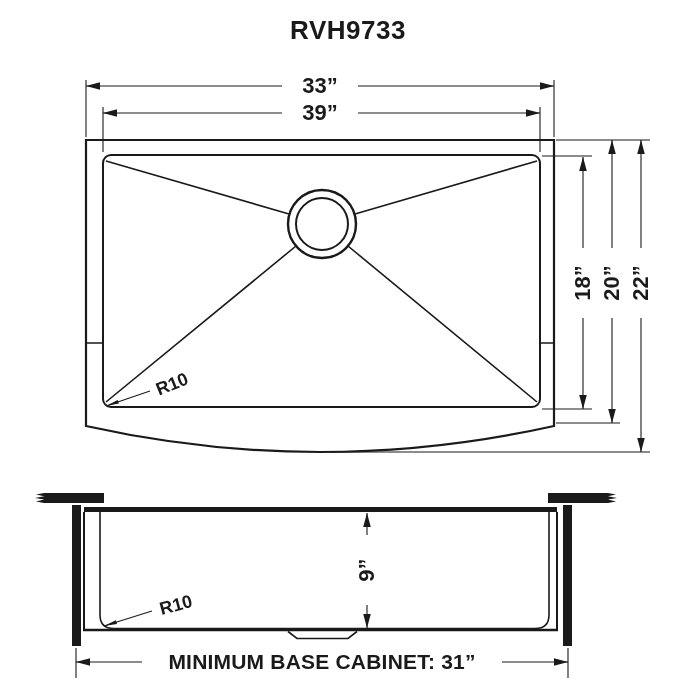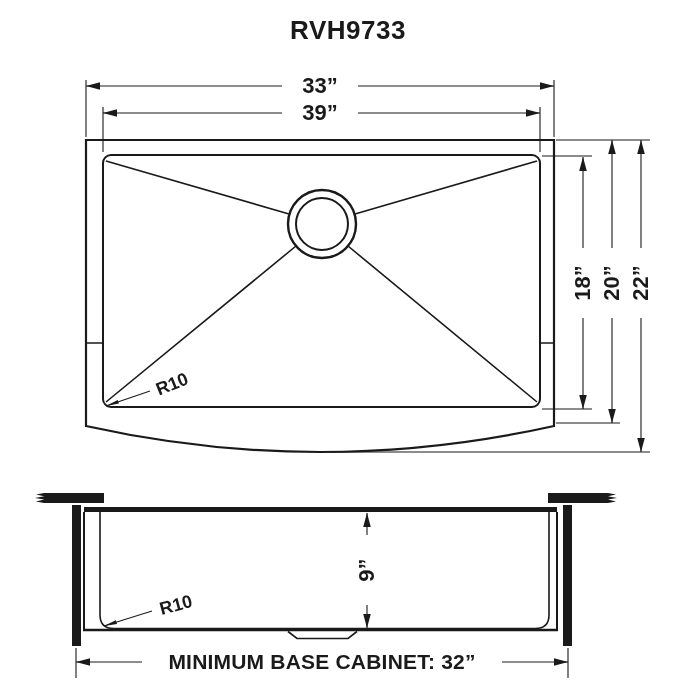--- a/index.html
+++ b/index.html
@@ -139,15 +139,15 @@
   <div class="lbl dim rot90" style="left:577px;top:271px;width:70px;height:24px;">20”</div>
 
   <div class="lbl dim rot90" style="left:606px;top:271px;width:70px;height:24px;">22”</div>
 
   <div class="lbl rad clear" style="left:137px;top:372px;width:70px;height:24px;transform:rotate(-22deg);">R10</div>
 
   <div class="lbl dim rot90" style="left:332px;top:558px;width:70px;height:24px;">9”</div>
 
   <div class="lbl rad clear" style="left:141px;top:593px;width:70px;height:24px;transform:rotate(-15deg);">R10</div>
 
-  <div class="lbl cab" style="left:142px;top:649px;width:360px;height:25px;">MINIMUM BASE CABINET: 32”</div>
+  <div class="lbl cab" style="left:142px;top:649px;width:360px;height:25px;">MINIMUM BASE CABINET: 31”</div>
 
 </div>
 
 </body></html>

